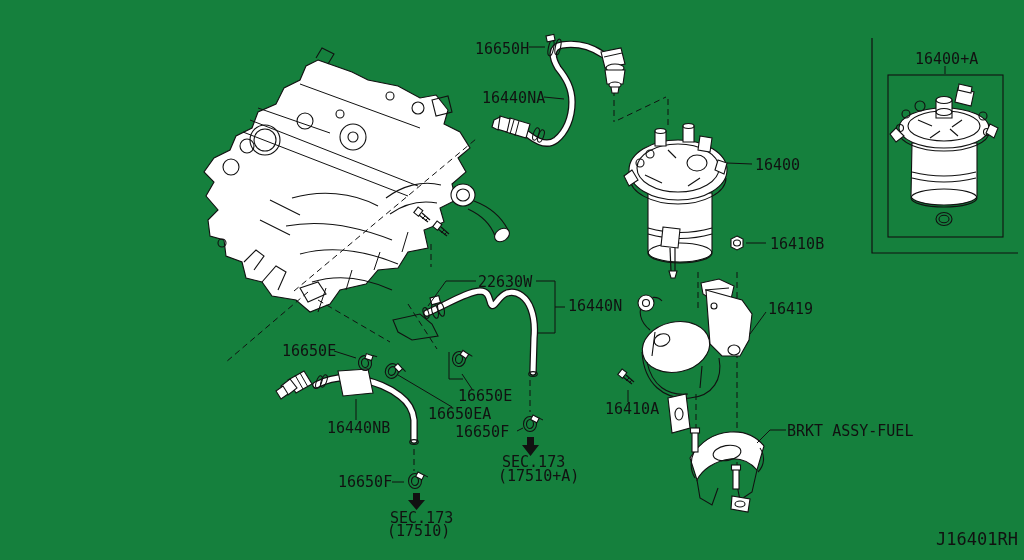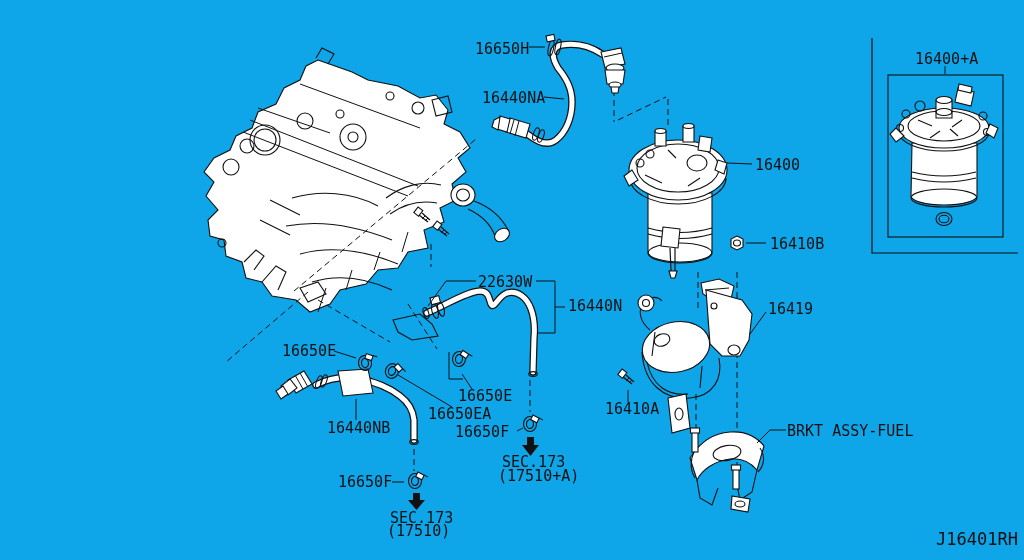--- a/index.html
+++ b/index.html
@@ -1,16 +1,16 @@
 <!DOCTYPE html>
 <html><head>
 <meta charset="utf-8">
 <style>
   html,body{margin:0;padding:0;background:#ffffff;}
-  .stage{position:relative;width:1024px;height:560px;background:#0ea5e9;overflow:hidden;}
+  .stage{position:relative;width:1024px;height:560px;background:#15803d;overflow:hidden;}
   svg{display:block;}
   svg text{font-family:"DejaVu Sans Mono","Liberation Mono",monospace;fill:#111;}
   .lbl{font-size:15px;}
   .code{font-size:17px;}
   .ln{stroke:#111;stroke-width:1;fill:none;}
   .ln2{stroke:#111;stroke-width:1.2;fill:none;}
   .dash{stroke:#111;stroke-width:1;fill:none;stroke-dasharray:6 4;}
   .part{stroke:#111;stroke-width:1.1;fill:#fff;}
   .partn{stroke:#111;stroke-width:1.1;fill:none;}
   .tube-o{stroke:#111;stroke-width:7.5;fill:none;stroke-linecap:round;}

